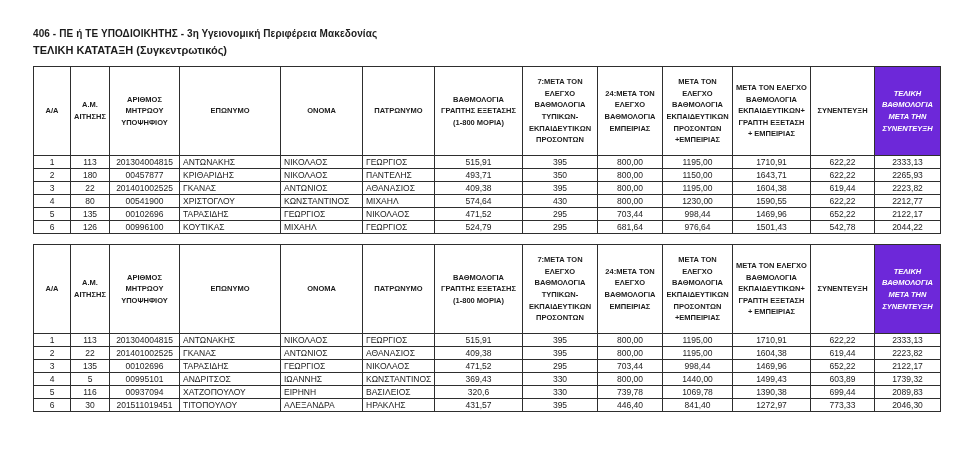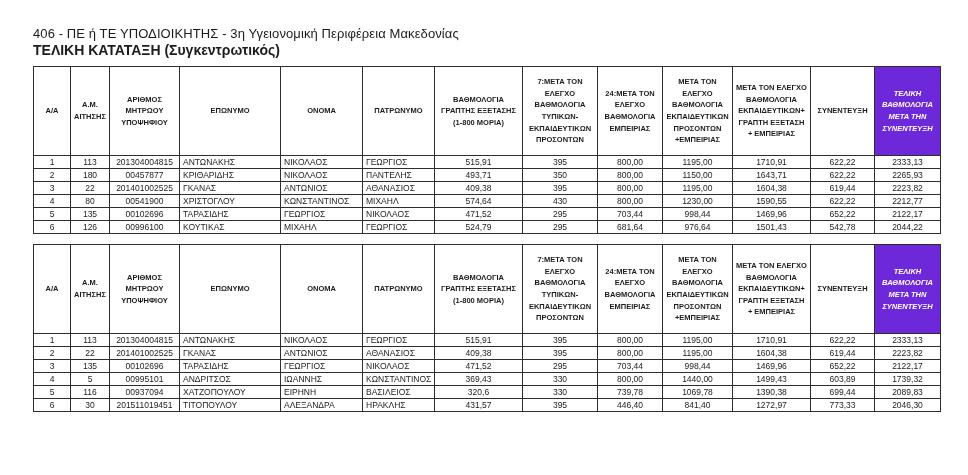--- a/index.html
+++ b/index.html
@@ -7,25 +7,25 @@
     width:968px;height:475px;
     background:#ffffff;
     font-family:"Liberation Sans",sans-serif;
     color:#1c1c1c;
     overflow:hidden;
   }
   .page{padding:26px 0 0 33px;}
   .section{margin:0;}
   .section.second{margin-top:10px;}
   .sec-title{
-    font-size:13px;font-weight:normal;line-height:16px;
+    font-size:10px;font-weight:bold;line-height:16px;
     letter-spacing:0.1px;
   }
   .sec-subtitle{
-    font-size:14px;font-weight:bold;line-height:16px;
+    font-size:11px;font-weight:bold;line-height:16px;
     margin-bottom:8px;
   }
   table.ranking{
     border-collapse:collapse;
     table-layout:fixed;
     width:907px;
   }
   table.ranking th, table.ranking td{
     border:1px solid #2e2e2e;
     overflow:hidden;

